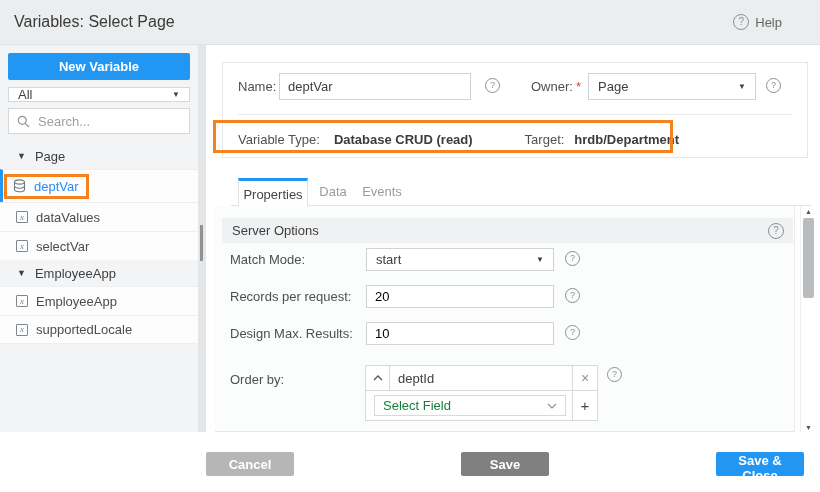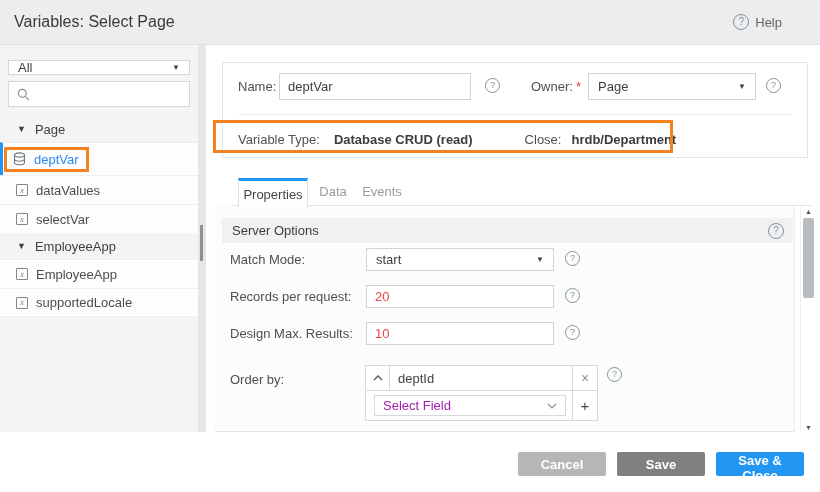--- a/index.html
+++ b/index.html
@@ -80,80 +80,82 @@
   .tab-events{left:131px;width:40px;}
 
   
   .content{position:absolute;left:215px;top:206px;width:580px;height:226px;background:#fbfcfc;
            border-bottom:1px solid #e4e6e8;border-right:1px solid #ececec;}
   .so-header{position:absolute;left:7px;top:12px;width:571px;height:25px;background:#f0f1f2;
              display:flex;align-items:center;justify-content:space-between;padding:0 9px 0 10px;color:#3d3d3d;}
   .c-label{position:absolute;left:15px;line-height:23px;color:#4f4f4f;}
   .c-ctrl{position:absolute;left:151px;width:188px;height:23px;}
   .c-input{width:188px;height:23px;border:1px solid #cfd3d6;padding:0 8px;font-size:13px;
-           font-family:inherit;color:#ef4444;outline:none;background:#fff;}
+           font-family:inherit;color:#000000;outline:none;background:#fff;}
   .c-select{height:23px;}
   .c-help{position:absolute;left:350px;}
 
   
   .obox{position:absolute;left:150px;top:159px;width:233px;background:#fff;border:1px solid #d9d9d9;}
   .orow1{display:flex;height:25px;border-bottom:1px solid #d9d9d9;align-items:stretch;}
   .ocell-caret{width:24px;border-right:1px solid #d9d9d9;display:flex;align-items:center;
                justify-content:center;cursor:pointer;}
   .ocell-val{flex:1;display:flex;align-items:center;padding-left:8px;color:#3f3f3f;}
   .ocell-x{width:25px;border-left:1px solid #d9d9d9;display:flex;align-items:center;justify-content:center;
            color:#8f8f8f;font-size:14px;cursor:pointer;}
   .orow2{display:flex;height:29px;align-items:stretch;}
   .oselect{flex:1;margin:4px 6px 4px 8px;border:1px solid #d9d9d9;display:flex;align-items:center;
-           justify-content:space-between;padding:0 8px;color:#a21caf;cursor:pointer;background:#fff;}
+           justify-content:space-between;padding:0 8px;color:#15803d;cursor:pointer;background:#fff;}
   .oplus{width:25px;border-left:1px solid #d9d9d9;display:flex;align-items:center;justify-content:center;
          color:#4a4a4a;font-size:15px;cursor:pointer;}
 
   
   .vscroll{position:absolute;left:800px;top:206px;width:16px;height:227px;background:#fff;
            border-left:1px solid #eeeeee;}
   .vs-arrow{position:absolute;left:0;width:15px;text-align:center;font-size:7px;color:#555;cursor:pointer;}
   .vs-up{top:2px;}
   .vs-down{bottom:2px;}
   .vs-thumb{position:absolute;left:2px;top:12px;width:11px;height:80px;background:#b9bcbe;border-radius:2px;cursor:pointer;}
 
   
   .footer{position:absolute;left:206px;right:0;bottom:0;height:60px;background:#fff;
-          display:flex;justify-content:flex-end;align-items:flex-start;gap:11px;padding:20px 16px 0 0;}
+          display:flex;justify-content:space-between;align-items:flex-start;gap:11px;padding:20px 16px 0 0;}
   .btn{width:88px;height:24px;border:none;border-radius:2px;color:#fff;font-size:13px;font-weight:bold;
        font-family:inherit;cursor:pointer;}
   .btn-cancel{background:#b4b6b8;}
   .btn-save{background:#7e8082;}
   .btn-saveclose{background:#2196F3;}
 </style>
 </head>
 <body>
 
 <div class="app">
 
   <div class="header">
     <div class="title">Variables: Select Page</div>
     <div class="help">
       <span class="qicon">?</span>
       <span>Help</span>
     </div>
   </div>
 
   <div class="sidebar">
+    <button class="btn-new">New Variable</button>
 
     <div class="side-select">
       <span>All</span>
       <span class="caret-down">▼</span>
     </div>
 
     <div class="side-search">
       <svg width="13" height="13" viewBox="0 0 13 13">
         <circle cx="5.3" cy="5.3" r="4" fill="none" stroke="#8e969b" stroke-width="1.2"></circle>
         <line x1="8.3" y1="8.3" x2="12" y2="12" stroke="#8e969b" stroke-width="1.2"></line>
       </svg>
+      <input type="text" placeholder="Search..." style="">
     </div>
 
     <div class="tree">
       <div class="tree-group">
         <span class="caret-down">▼</span>
         <span class="lbl">Page</span>
       </div>
 
       <div class="tree-item selected">
         <span class="hlbox">
@@ -211,21 +213,21 @@
       <span>Page</span>
       <span class="caret-down">▼</span>
     </div>
     <span class="qicon small p-help2">?</span>
 
     <div class="p-divider"></div>
 
     <div class="p-vt-row">
       <span class="flabel">Variable Type:</span>
       <span class="bval v1">Database CRUD (read)</span>
-      <span class="flabel t-label">Close:</span>
+      <span class="flabel t-label">Target:</span>
       <span class="bval v2">hrdb/Department</span>
     </div>
     <div class="orange-box"></div>
   </div>
 
   <div class="tabbar">
     <div class="tab-active">Properties</div>
     <div class="tab tab-data">Data</div>
     <div class="tab tab-events">Events</div>
   </div>

